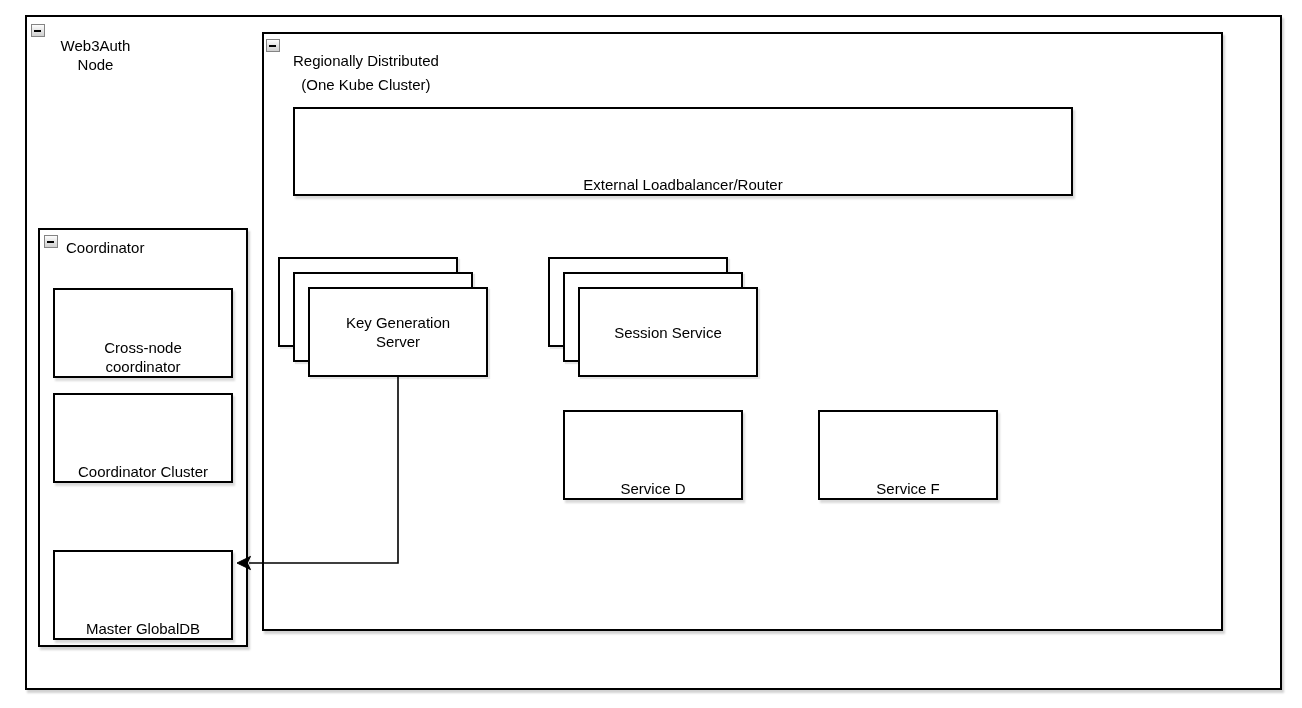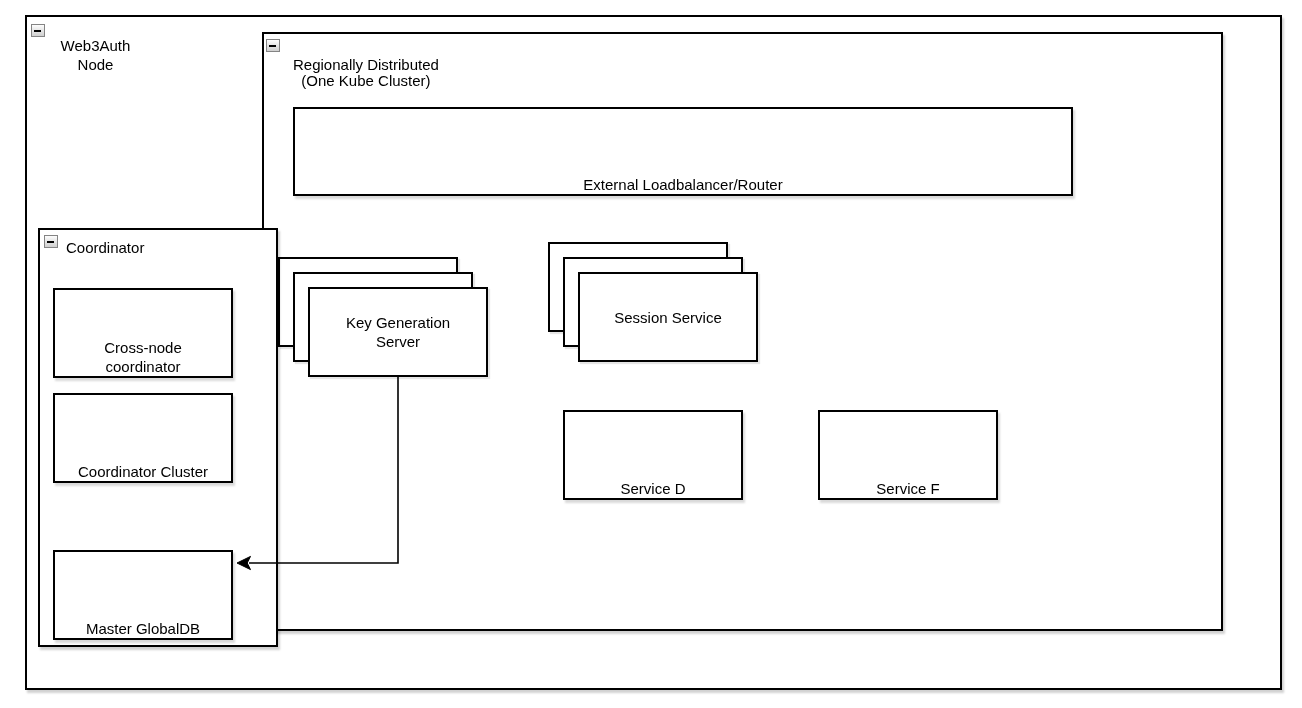--- a/index.html
+++ b/index.html
@@ -21,21 +21,21 @@
     position:absolute;
     border:2px solid #000;
     background:#ffffff;
     box-shadow:2px 3px 2px rgba(0,0,0,0.18);
   }
   .group-label {
     position:absolute;
     line-height:19px;
     white-space:pre-line;
   }
-  .group-label.pre { white-space:pre; line-height:16px;margin-top:8px; }
+  .group-label.pre { white-space:pre; line-height:24px; }
   .group-label.center { text-align:center; }
   
   .collapse {
     position:absolute;
     width:14px; height:13px;
     border:1px solid #848484;
     background:linear-gradient(180deg,#fdfdfd 0%,#e3e3e3 55%,#cfcfcf 100%);
   }
   .collapse::after {
     content:'';
@@ -103,40 +103,40 @@
 
       <div class="stack" style="left:14px; top:223px;">
         <div class="sbox b1"></div>
         <div class="sbox b2"></div>
         <div class="sbox b3">
           <span class="lbl">Key Generation
 Server</span>
         </div>
       </div>
 
-      <div class="stack" style="left:284px; top:208px;">
+      <div class="stack" style="left:284px; top:223px;">
         <div class="sbox b1"></div>
         <div class="sbox b2"></div>
         <div class="sbox b3">
           <span class="lbl">Session Service</span>
         </div>
       </div>
 
 
       <div class="node" style="left:299px; top:376px; width:180px; height:90px;">
         <span class="lbl">Service D</span>
       </div>
 
       <div class="node" style="left:554px; top:376px; width:180px; height:90px;">
         <span class="lbl">Service F</span>
       </div>
 
     </div>
 
-    <div class="group" style="left:11px; top:211px; width:240px; height:419px;padding-left:12px;">
+    <div class="group" style="left:11px; top:211px; width:210px; height:419px;padding-left:12px;">
 
       <span class="collapse" style="left:4px; top:5px;"></span>
       <div class="group-label" style="left:26px; top:8px;">Coordinator</div>
 
       <div class="node" style="left:13px; top:58px; width:180px; height:90px;">
         <span class="lbl">Cross-node
 coordinator</span>
       </div>
 
       <div class="node" style="left:13px; top:163px; width:180px; height:90px;">

